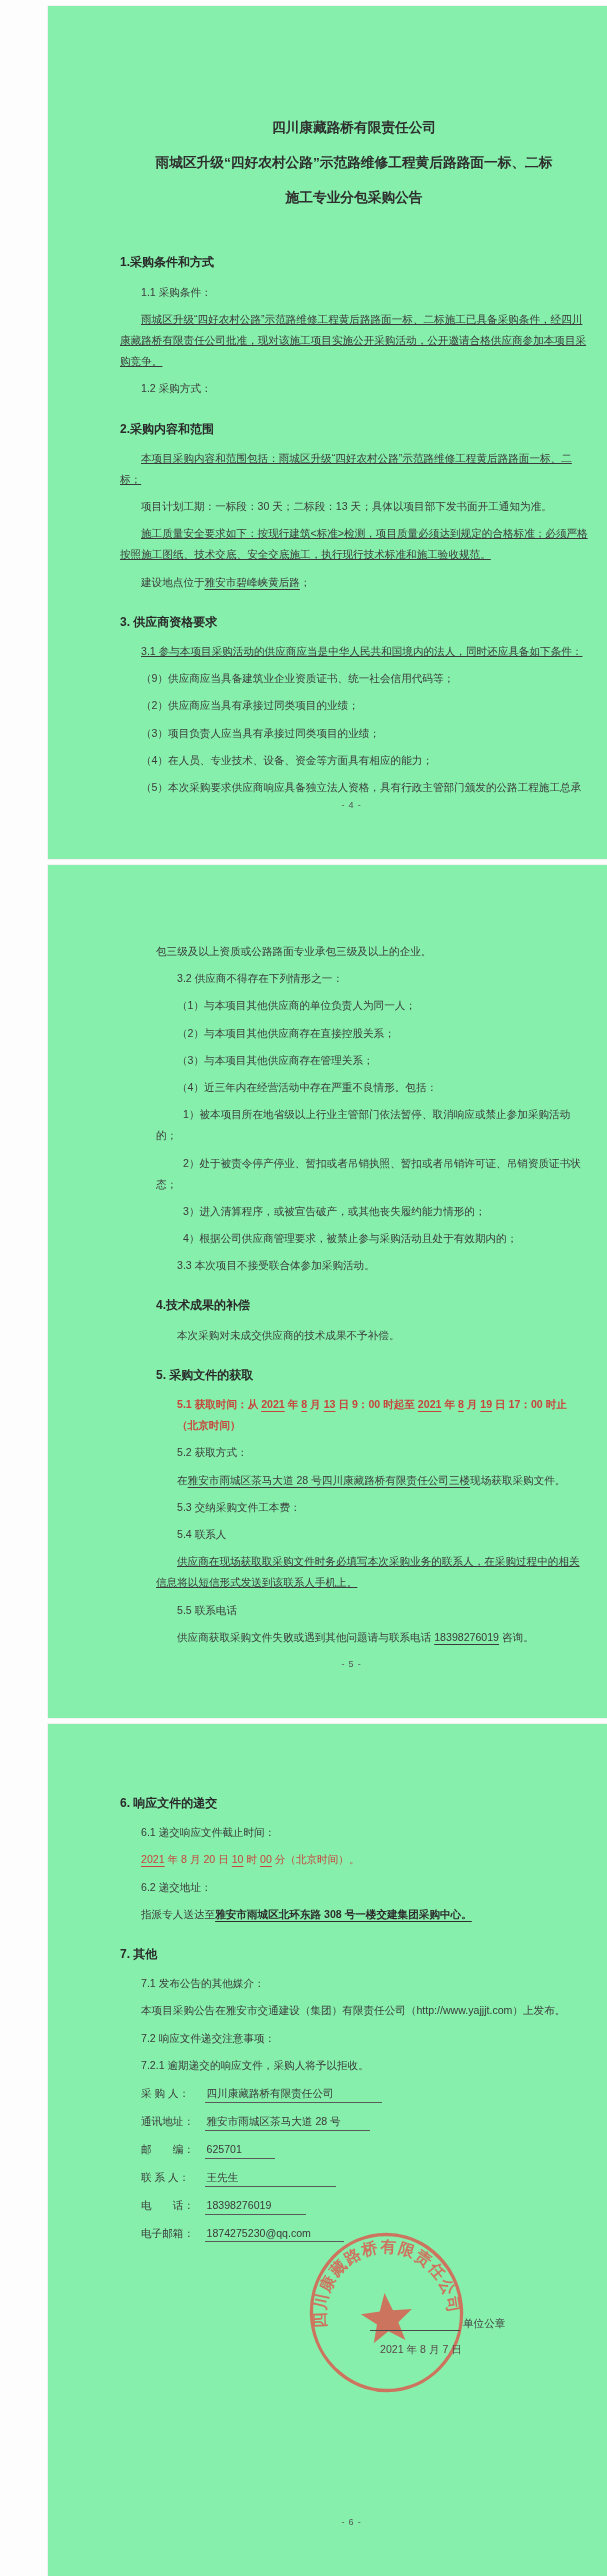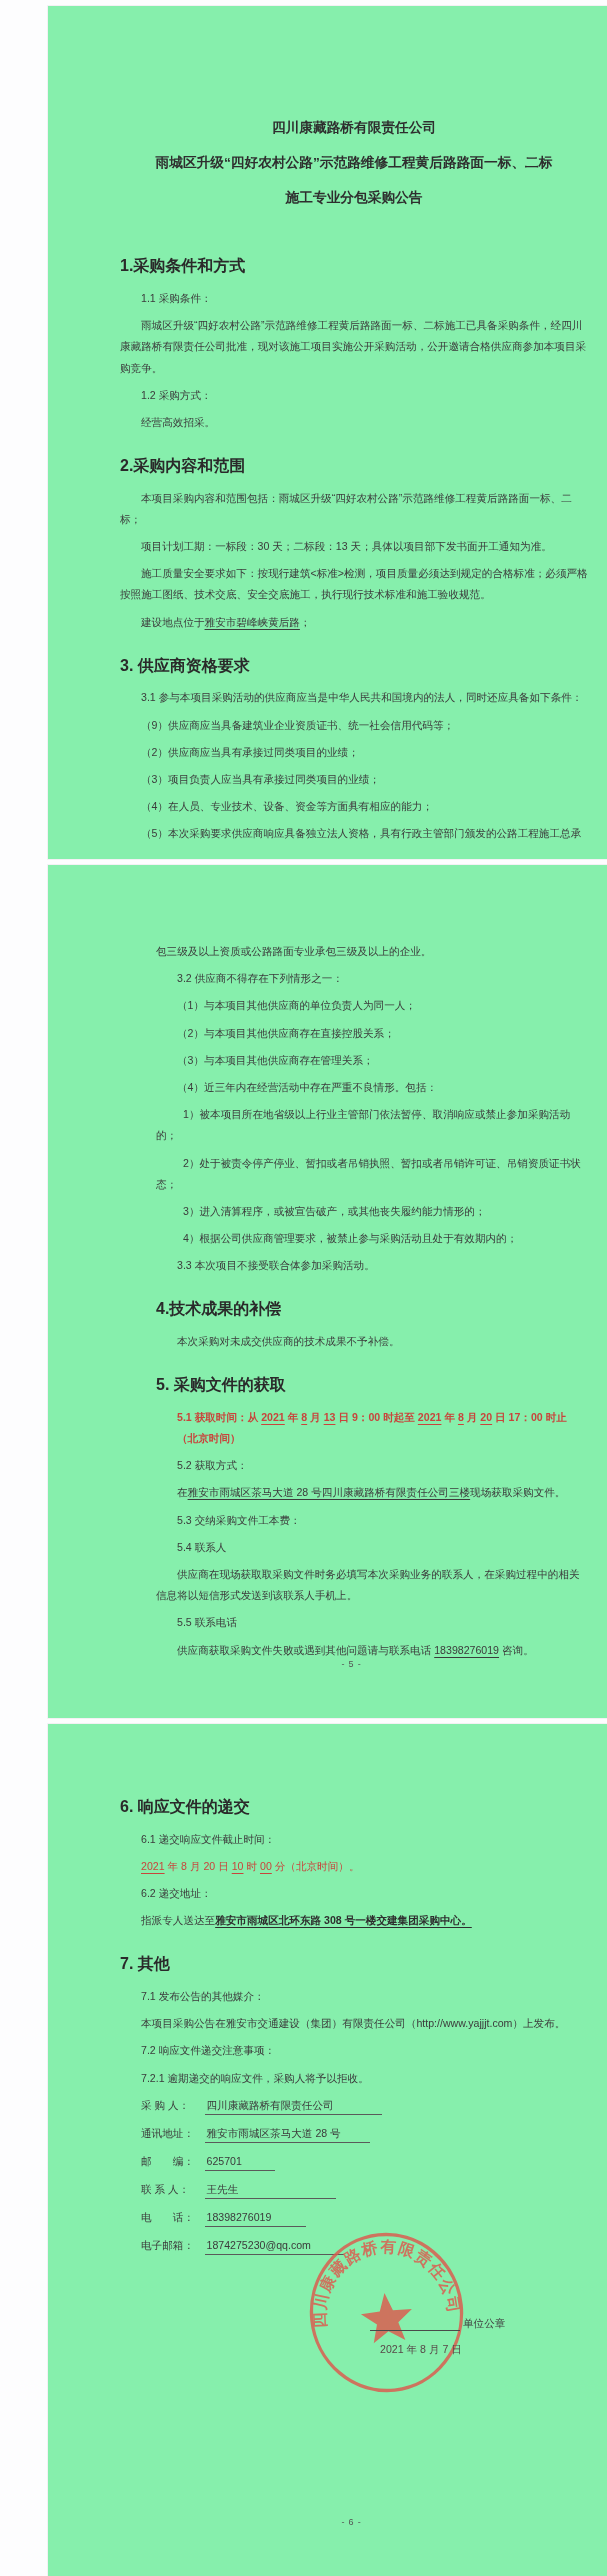--- a/index.html
+++ b/index.html
@@ -31,26 +31,26 @@
   .title-company{
     text-align:center;font-size:13.7px;font-weight:bold;color:#2e2e2e;
     padding-top:108px;margin:0;
   }
   .title-line{
     text-align:center;font-size:13.7px;font-weight:bold;color:#2e2e2e;
     text-underline-offset:3.8px;text-decoration-thickness:0.8px;
     margin:7.6px 0 0 0;
   }
   .h1{
-    font-size:16px;font-weight:bold;color:#2a2a2a;
+    font-size:12px;font-weight:bold;color:#2a2a2a;
     margin:20px 0 9px 0;line-height:1.6;
   }
   .h1.first{margin-top:42px;}
   .para{margin:6px 0;}
-  .indent{text-indent:21px;}
+  .indent{text-indent:21px;text-decoration:underline;}
   .indent2{padding-left:21px;}
   .indent3{text-indent:27px;}
   .cont{margin-top:0;}
   .u{
     text-decoration:underline;text-underline-offset:3px;text-decoration-thickness:0.8px;
   }
   .red-line{color:#c8453c;font-weight:bold;}
   .red-soft{color:#c8453c;}
   .bold{font-weight:bold;color:#2e2e2e;}
   .pagenum{
@@ -91,21 +91,20 @@
 <div class="page" id="page1">
   <div class="content">
     <p class="title-company">四川康藏路桥有限责任公司</p>
     <p class="title-line">雨城区升级“四好农村公路”示范路维修工程黄后路路面一标、二标</p>
     <p class="title-line">施工专业分包采购公告</p>
 
     <p class="h1 first">1.采购条件和方式</p>
     <p class="para indent2">1.1 采购条件：</p>
     <p class="para indent">雨城区升级“四好农村公路”示范路维修工程黄后路路面一标、二标施工已具备采购条件，经四川康藏路桥有限责任公司批准，现对该施工项目实施公开采购活动，公开邀请合格供应商参加本项目采购竞争。</p>
     <p class="para indent2">1.2 采购方式：</p>
-    <p class="para indent2">经营高效招采。</p>
 
     <p class="h1">2.采购内容和范围</p>
     <p class="para indent">本项目采购内容和范围包括：雨城区升级“四好农村公路”示范路维修工程黄后路路面一标、二标；</p>
     <p class="para indent2">项目计划工期：一标段：30 天；二标段：13 天；具体以项目部下发书面开工通知为准。</p>
     <p class="para indent">施工质量安全要求如下：按现行建筑&lt;标准&gt;检测，项目质量必须达到规定的合格标准；必须严格按照施工图纸、技术交底、安全交底施工，执行现行技术标准和施工验收规范。</p>
     <p class="para indent2"><span>建设地点位于</span><span class="u">雅安市碧峰峡黄后路</span><span>；</span></p>
 
     <p class="h1">3. 供应商资格要求</p>
     <p class="para indent">3.1 参与本项目采购活动的供应商应当是中华人民共和国境内的法人，同时还应具备如下条件：</p>
     <p class="para indent2">（9）供应商应当具备建筑业企业资质证书、统一社会信用代码等；</p>
@@ -128,21 +127,21 @@
     <p class="para indent3">1）被本项目所在地省级以上行业主管部门依法暂停、取消响应或禁止参加采购活动的；</p>
     <p class="para indent3">2）处于被责令停产停业、暂扣或者吊销执照、暂扣或者吊销许可证、吊销资质证书状态；</p>
     <p class="para indent3">3）进入清算程序，或被宣告破产，或其他丧失履约能力情形的；</p>
     <p class="para indent3">4）根据公司供应商管理要求，被禁止参与采购活动且处于有效期内的；</p>
     <p class="para indent2">3.3 本次项目不接受联合体参加采购活动。</p>
 
     <p class="h1">4.技术成果的补偿</p>
     <p class="para indent2">本次采购对未成交供应商的技术成果不予补偿。</p>
 
     <p class="h1">5. 采购文件的获取</p>
-    <p class="para indent2 red-line"><span>5.1 获取时间：从 </span><span class="u">2021</span><span> 年 </span><span class="u">8</span><span> 月 </span><span class="u">13</span><span> 日 9：00 时起至 </span><span class="u">2021</span><span> 年 </span><span class="u">8</span><span> 月 </span><span class="u">20</span><span> 日 17：00 时止（北京时间）</span></p>
+    <p class="para indent2 red-line"><span>5.1 获取时间：从 </span><span class="u">2021</span><span> 年 </span><span class="u">8</span><span> 月 </span><span class="u">13</span><span> 日 9：00 时起至 </span><span class="u">2021</span><span> 年 </span><span class="u">8</span><span> 月 </span><span class="u">19</span><span> 日 17：00 时止（北京时间）</span></p>
     <p class="para indent2">5.2 获取方式：</p>
     <p class="para indent2"><span>在</span><span class="u">雅安市雨城区茶马大道 28 号四川康藏路桥有限责任公司三楼</span><span>现场获取采购文件。</span></p>
     <p class="para indent2">5.3 交纳采购文件工本费：</p>
     <p class="para indent2">5.4 联系人</p>
     <p class="para indent">供应商在现场获取取采购文件时务必填写本次采购业务的联系人，在采购过程中的相关信息将以短信形式发送到该联系人手机上。</p>
     <p class="para indent2">5.5 联系电话</p>
     <p class="para indent2"><span>供应商获取采购文件失败或遇到其他问题请与联系电话 </span><span class="u">18398276019</span><span> 咨询。</span></p>
   </div>
   <div class="pagenum">- 5 -</div>
 </div>

